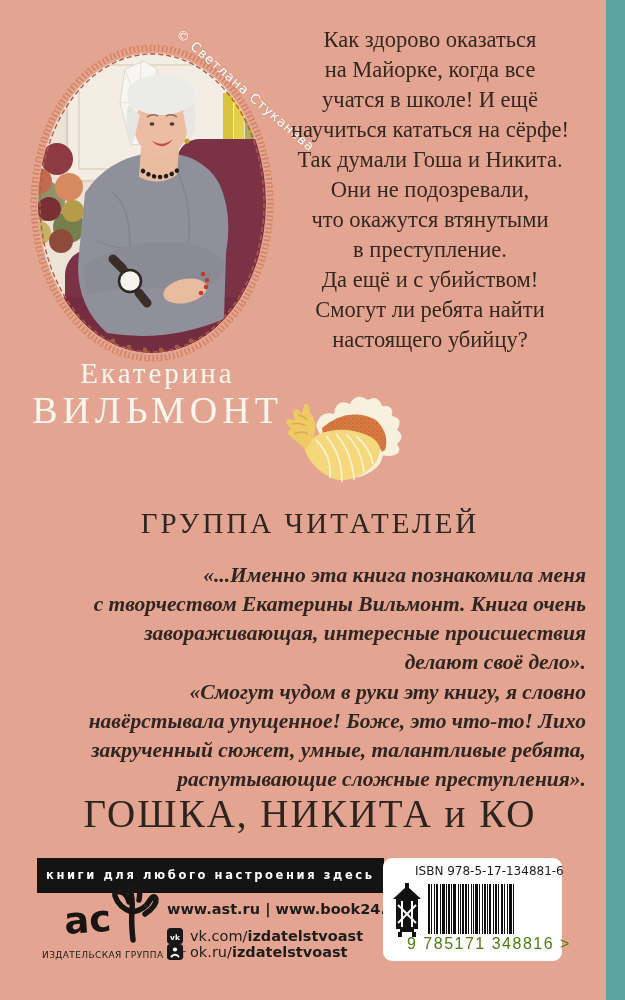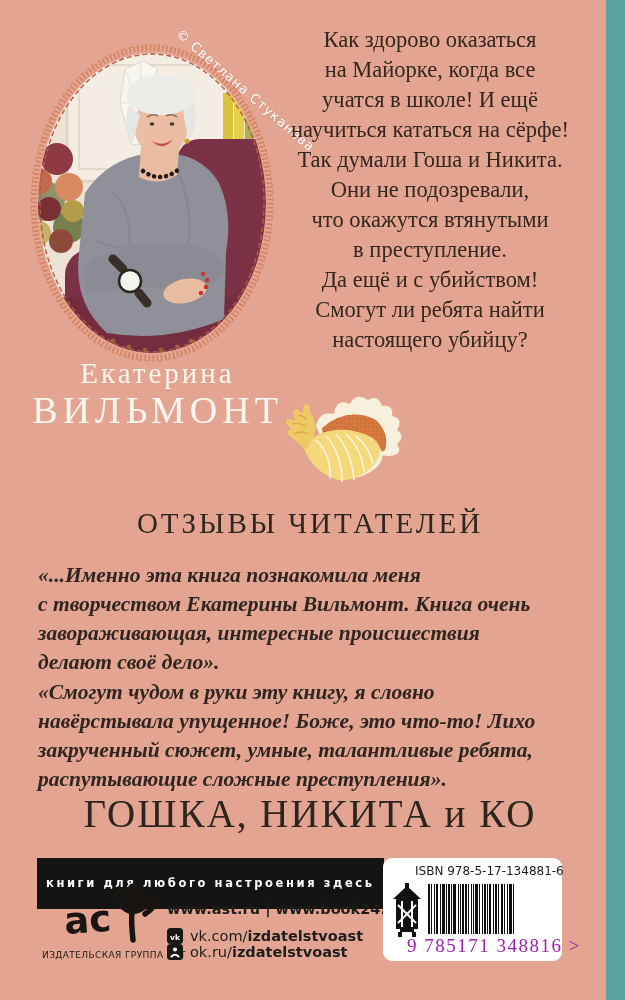--- a/index.html
+++ b/index.html
@@ -33,38 +33,38 @@
 
   
   .shell{position:absolute; left:276px; top:390px; width:136px; height:104px;}
 
   
   .reviews-heading{
     position:absolute; left:0; top:507px; width:620px; text-align:center;
     color:#2e2620; font-size:29px; letter-spacing:3px;
   }
   .quote{
-    position:absolute; left:38px; width:548px; text-align:left;
+    position:absolute; left:38px; width:548px; text-align:right;
     color:#302520; font-style:italic; font-weight:600;
     font-size:21.5px; line-height:29px;
   }
   .quote span{display:block;}
   .quote-1{top:561px;}
   .quote-2{top:678px;}
 
   
   .book-title{
     position:absolute; left:0; top:791px; width:620px; text-align:center;
     color:#2b241f; font-size:39px; letter-spacing:2px;
   }
 
   
   .banner{
     position:absolute; left:37px; top:858px; height:19px; line-height:19px;
-    background:#141414; color:#ffffff; padding:16px 9px;
+    background:#141414; color:#ffffff; padding:8px 9px;
     font-family:"DejaVu Sans", sans-serif; font-size:11.5px; font-weight:bold; letter-spacing:2.6px;
     white-space:nowrap;
   }
   .ast-logo{position:absolute; left:42px; top:882px; width:140px; text-align:center;}
   .ast-caption{
     margin-top:2px; color:#1c1a18; font-family:"DejaVu Sans", sans-serif;
     font-size:9px; letter-spacing:.4px; white-space:nowrap;
   }
   .links{position:absolute; left:167px; top:901px; font-family:"DejaVu Sans", sans-serif; color:#1e1d1c;}
   .sites{font-size:14.5px; font-weight:bold; margin-bottom:11px; white-space:nowrap;}
@@ -78,21 +78,21 @@
   }
   .isbn{
     position:absolute; left:32px; top:6px; right:4px; text-align:center;
     font-family:"DejaVu Sans", sans-serif; font-size:12px; color:#1b1b1b; white-space:nowrap;
   }
   .lantern{position:absolute; left:8px; top:25px;}
   .bars{position:absolute; left:45px; top:26px; width:118px; height:50px; display:flex; overflow:hidden;}
   .bars i{flex:none; height:100%;}
   .digits{
     position:absolute; left:24px; top:77px; width:150px;
-    font-family:Liberation Serif, serif; font-size:19px; color:#a21caf; letter-spacing:1.5px; white-space:nowrap;
+    font-family:Liberation Sans, sans-serif; font-size:16px; color:#4d7c0f; letter-spacing:1.5px; white-space:nowrap;
   }
 </style>
 </head>
 <body>
 
 <div class="cover">
 
   <div class="teal-band"></div>
 
   <div class="photo-wrap">
@@ -226,21 +226,21 @@
         <path d="M60,44 Q76,62 78,90"></path>
         <path d="M70,44 Q86,60 88,82"></path>
         <path d="M80,46 Q94,58 97,74"></path>
       </g>
 
       <path d="M30,60 L14,46 Q8,42 15,39 L10,33 Q10,26 19,31 L17,22 Q20,15 26,24 L28,15 Q33,11 34,22 Q42,32 38,46 Z" fill="#eec964"></path>
       <path d="M18,44 Q26,40 32,44 M16,34 Q24,32 30,36 M22,25 Q28,26 31,30" stroke="#d9ab4a" stroke-width="1.4" fill="none"></path>
     </svg>
   </div>
 
-  <div class="reviews-heading">ОТЗЫВЫ ЧИТАТЕЛЕЙ</div>
+  <div class="reviews-heading">ГРУППА ЧИТАТЕЛЕЙ</div>
 
   <div class="quote quote-1">
     <span>«...Именно эта книга познакомила меня</span>
     <span>с творчеством Екатерины Вильмонт. Книга очень</span>
     <span>завораживающая, интересные происшествия</span>
     <span>делают своё дело».</span>
   </div>
 
   <div class="quote quote-2">
     <span>«Смогут чудом в руки эту книгу, я словно</span>

